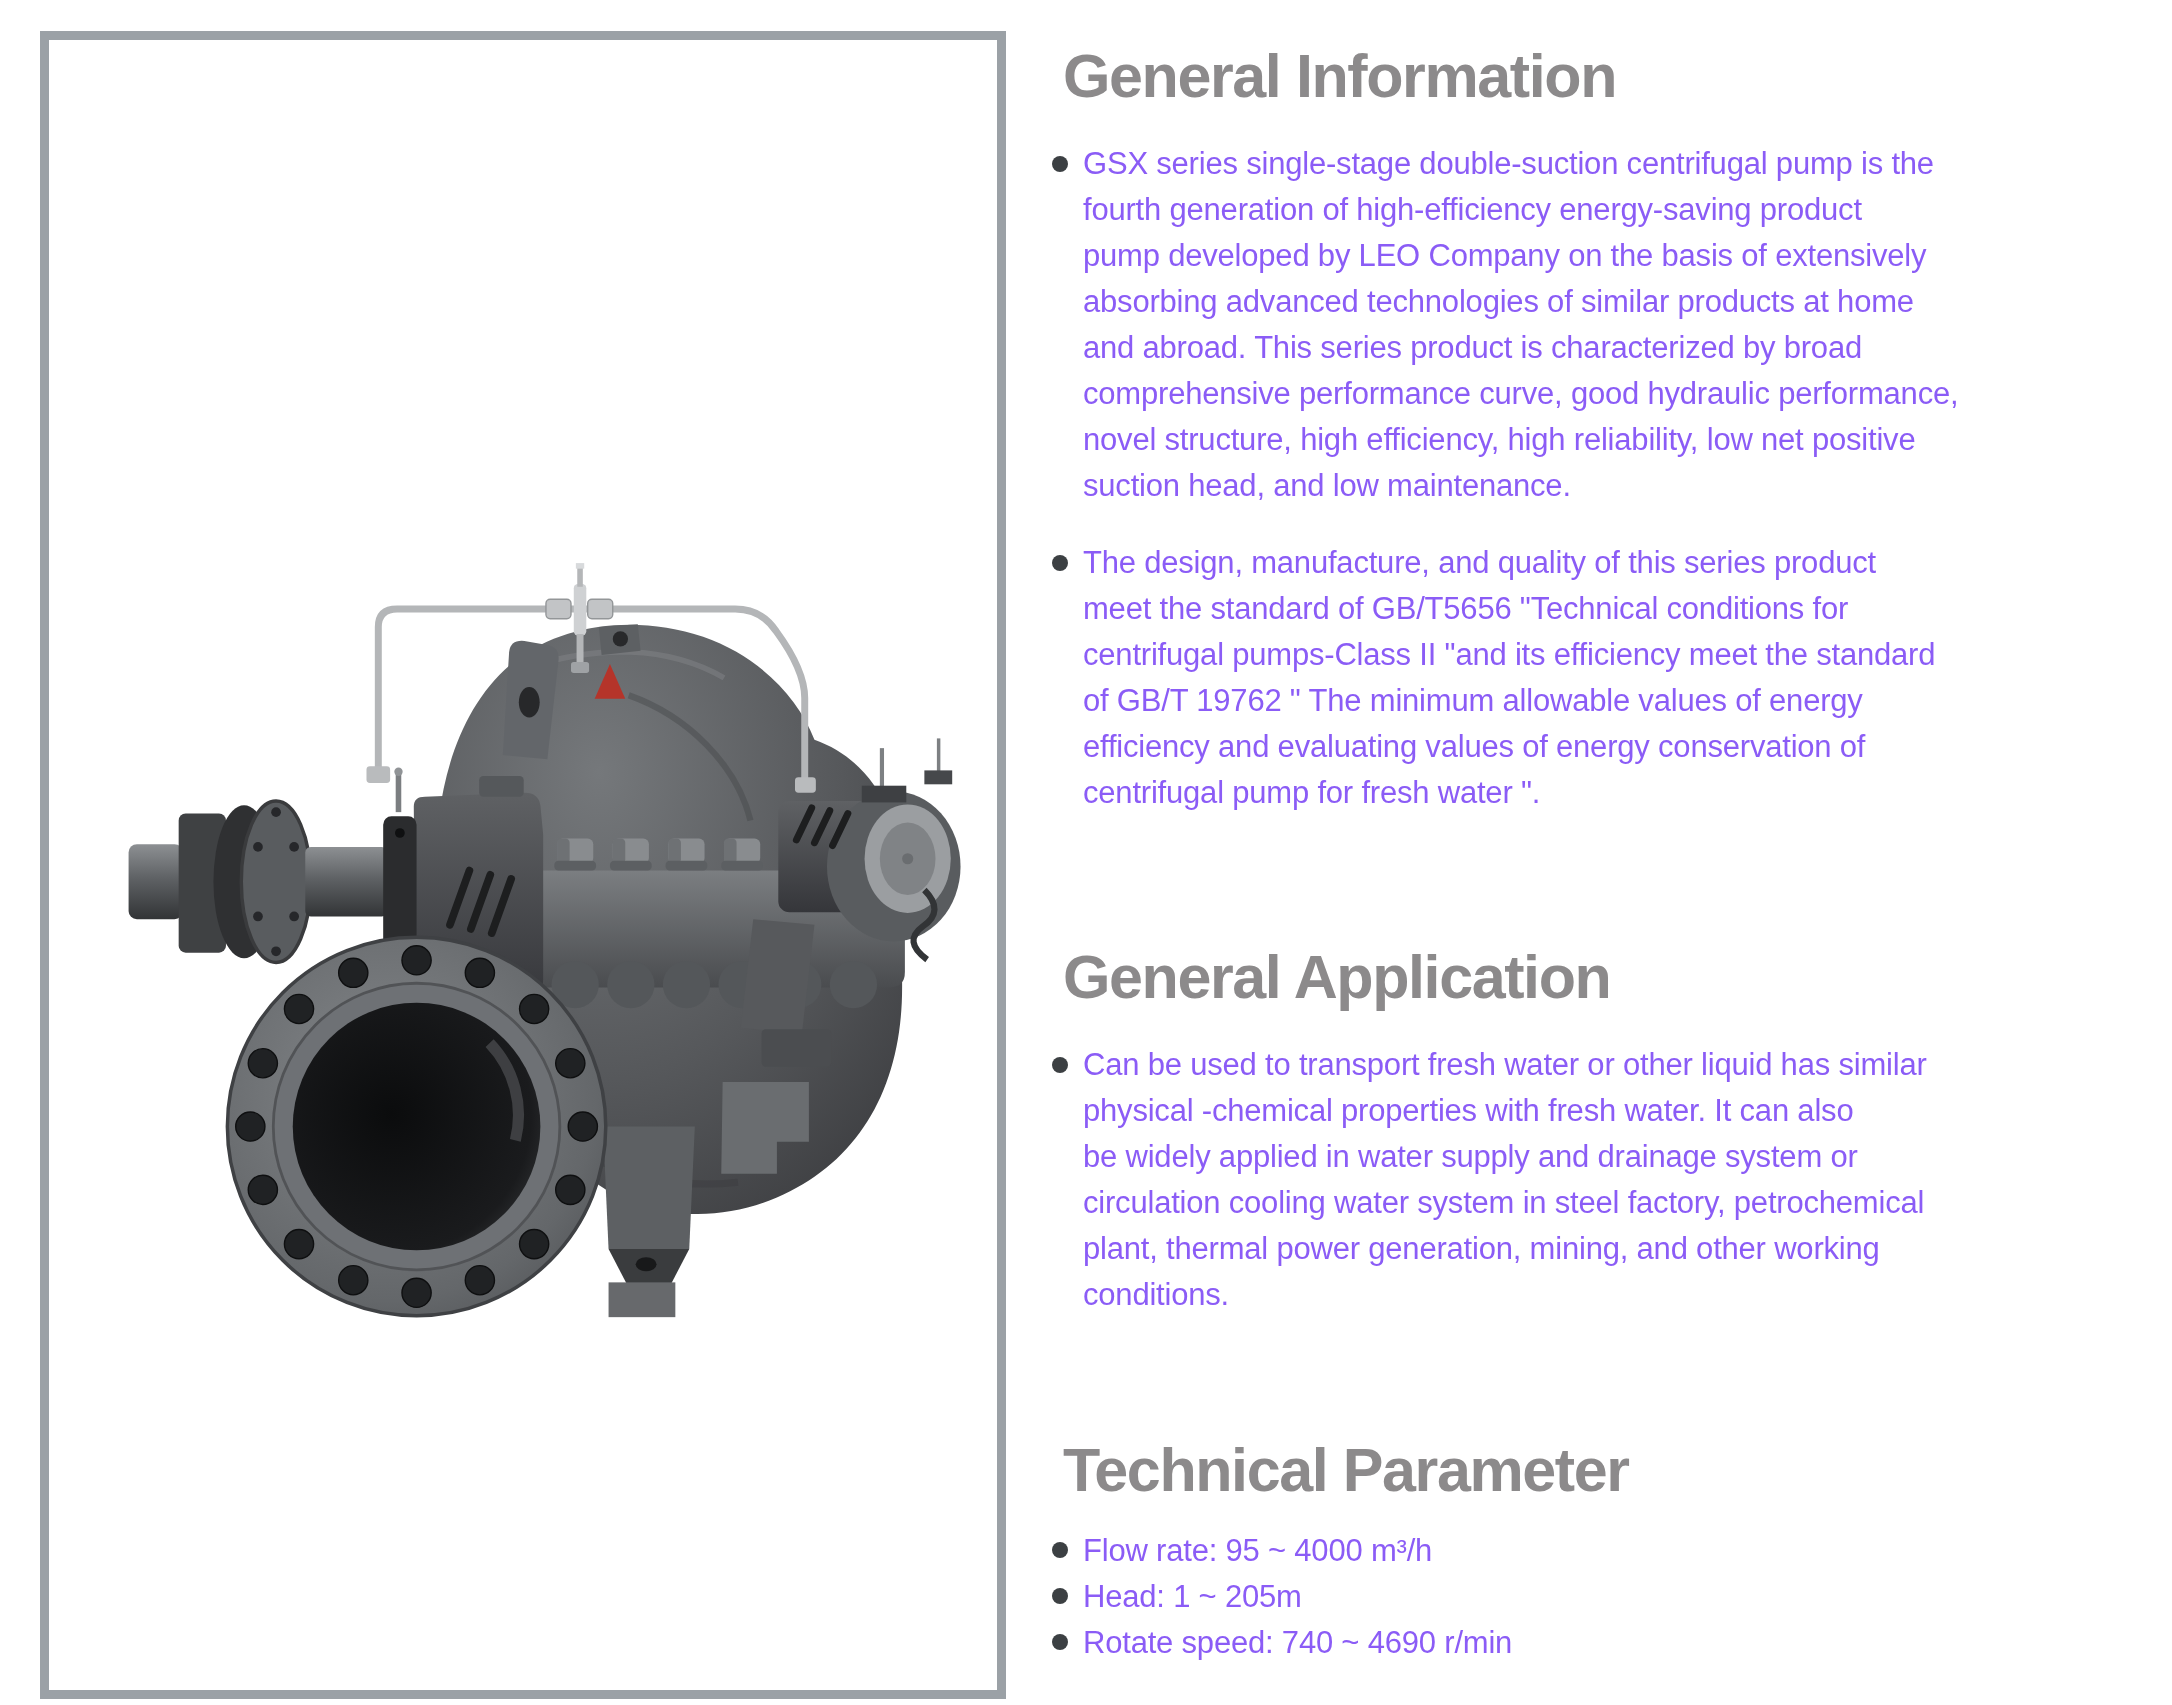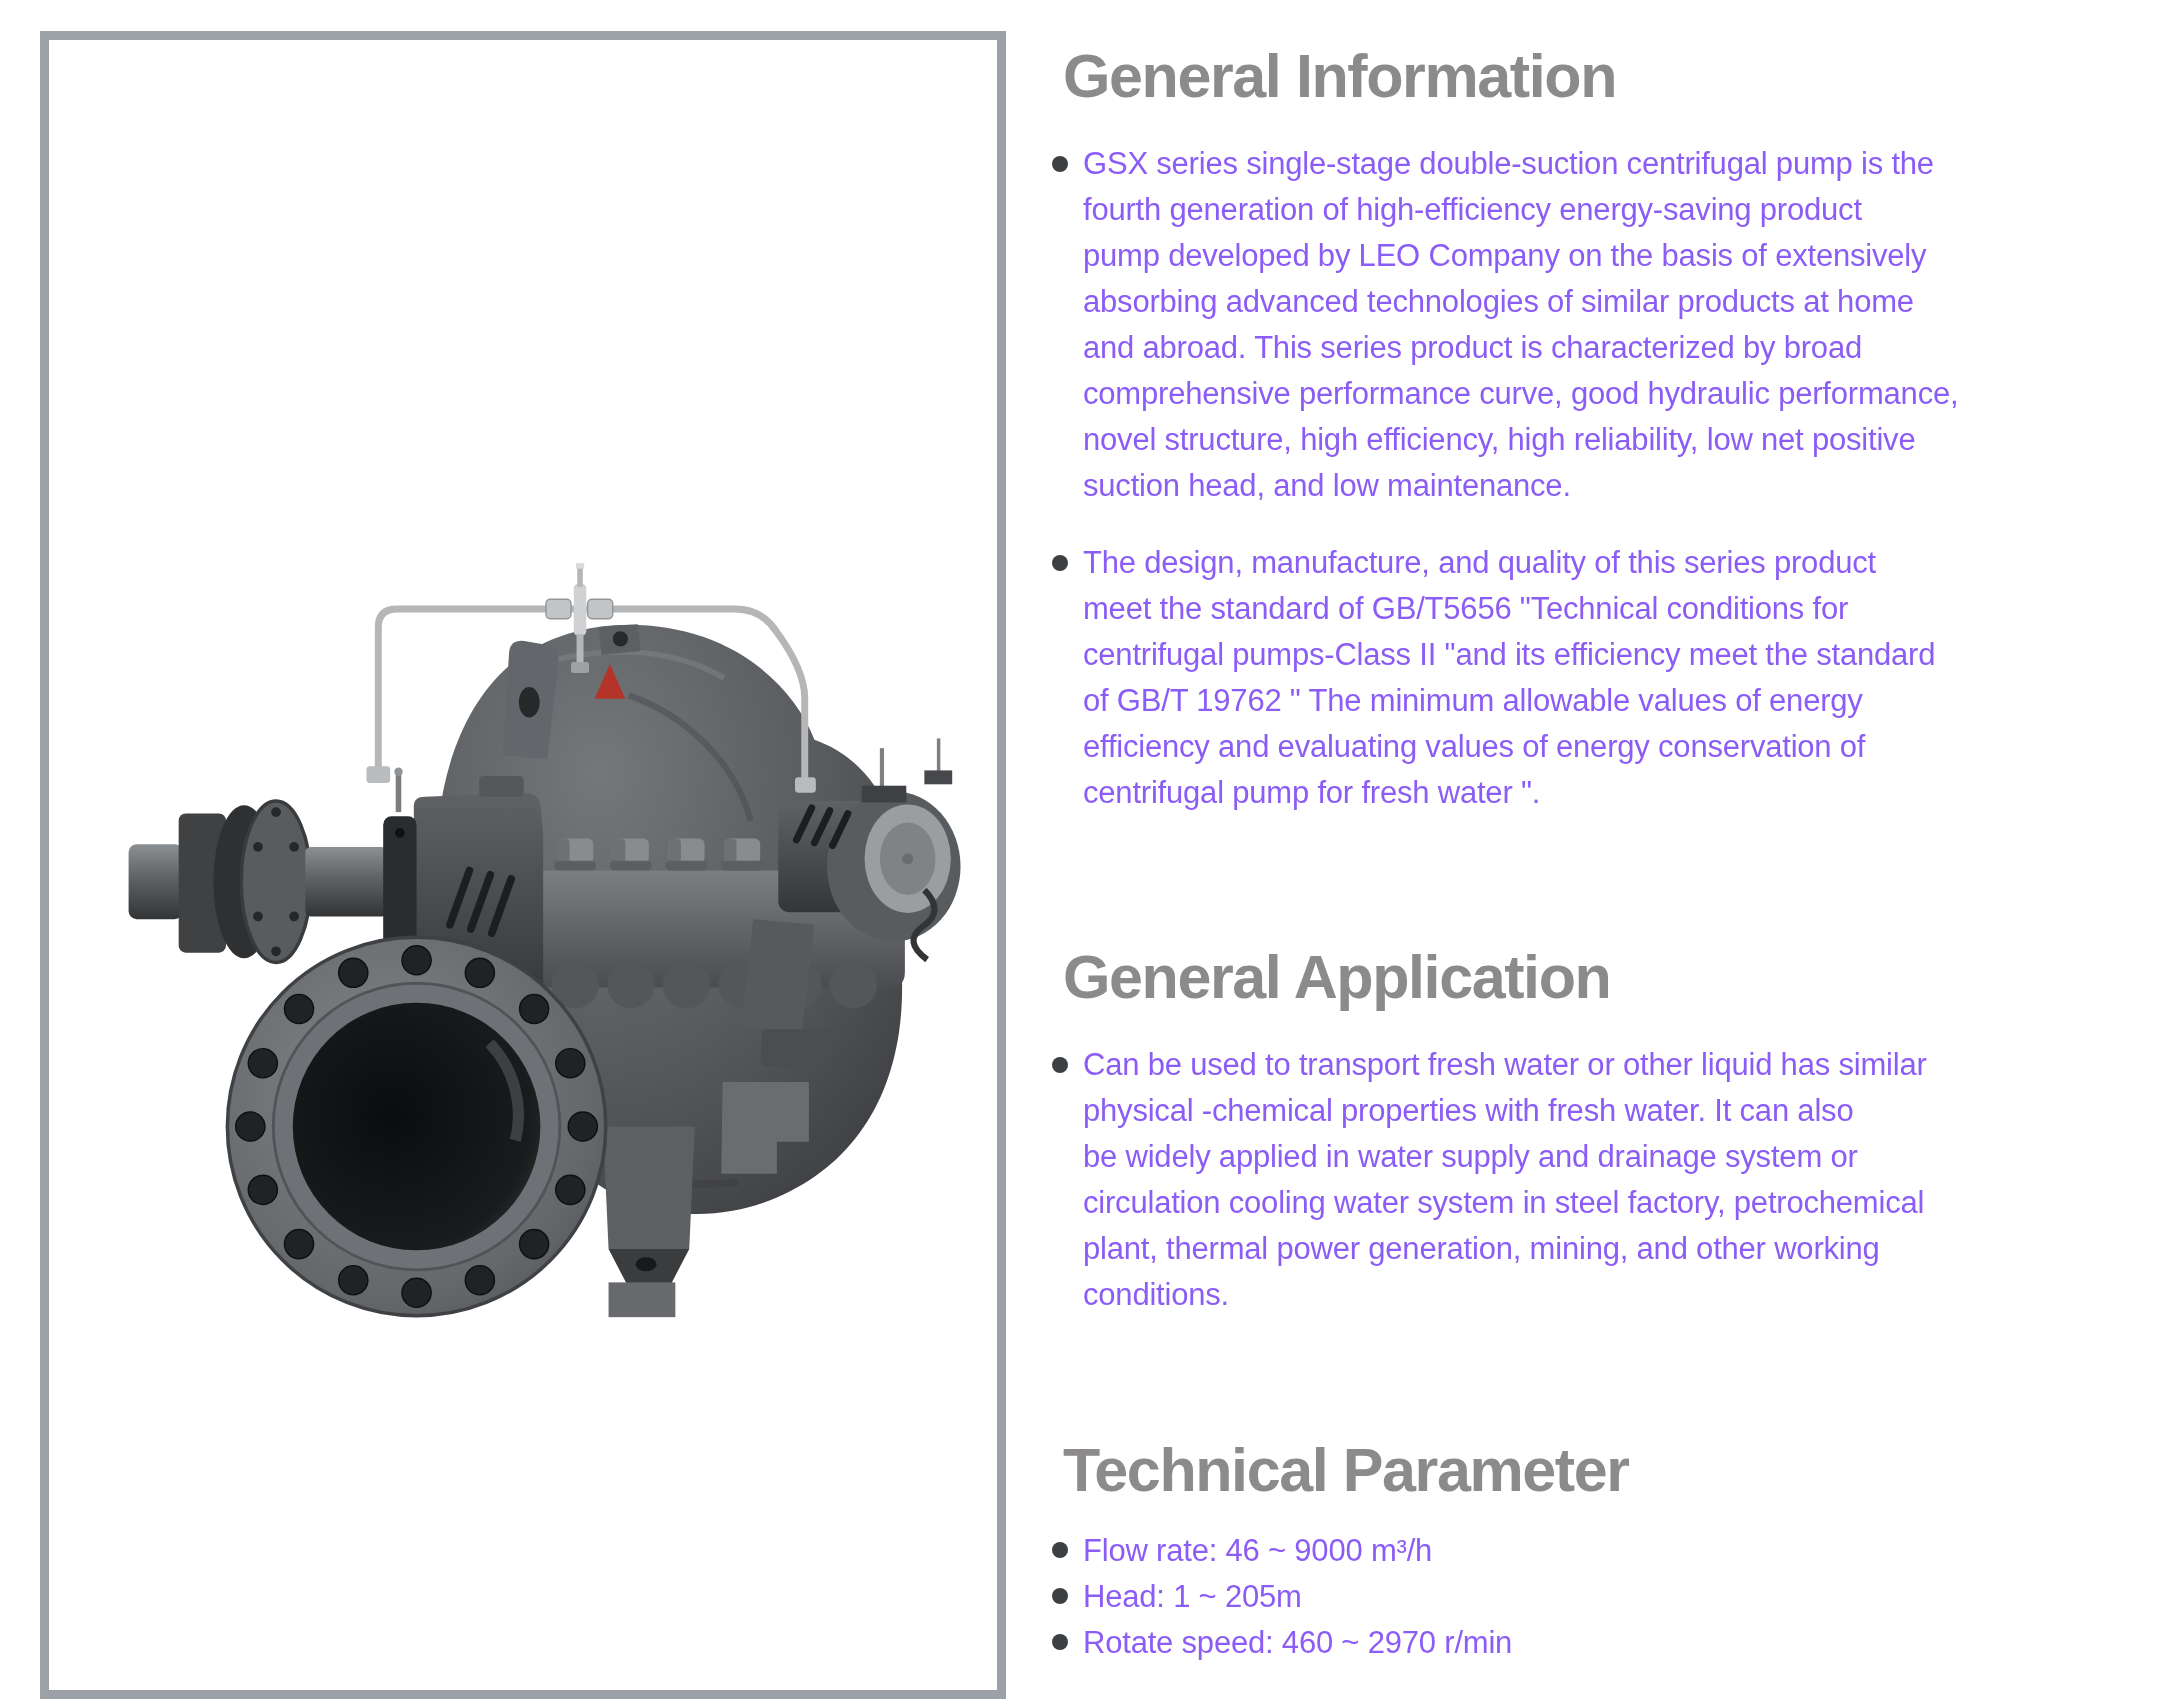--- a/index.html
+++ b/index.html
@@ -266,18 +266,18 @@
 be widely applied in water supply and drainage system or
 circulation cooling water system in steel factory, petrochemical
 plant, thermal power generation, mining, and other working
 conditions.</span></li>
   </ul>
 </section>
 
 <section class="sec" id="sec-technical">
   <h2>Technical Parameter</h2>
   <ul>
-    <li><span class="dot"></span><span>Flow rate: 46 ~ 9000 m³/h</span></li>
+    <li><span class="dot"></span><span>Flow rate: 95 ~ 4000 m³/h</span></li>
     <li><span class="dot"></span><span>Head: 1 ~ 205m</span></li>
-    <li><span class="dot"></span><span>Rotate speed: 460 ~ 2970 r/min</span></li>
+    <li><span class="dot"></span><span>Rotate speed: 740 ~ 4690 r/min</span></li>
   </ul>
 </section>
 
 
 </body></html>

